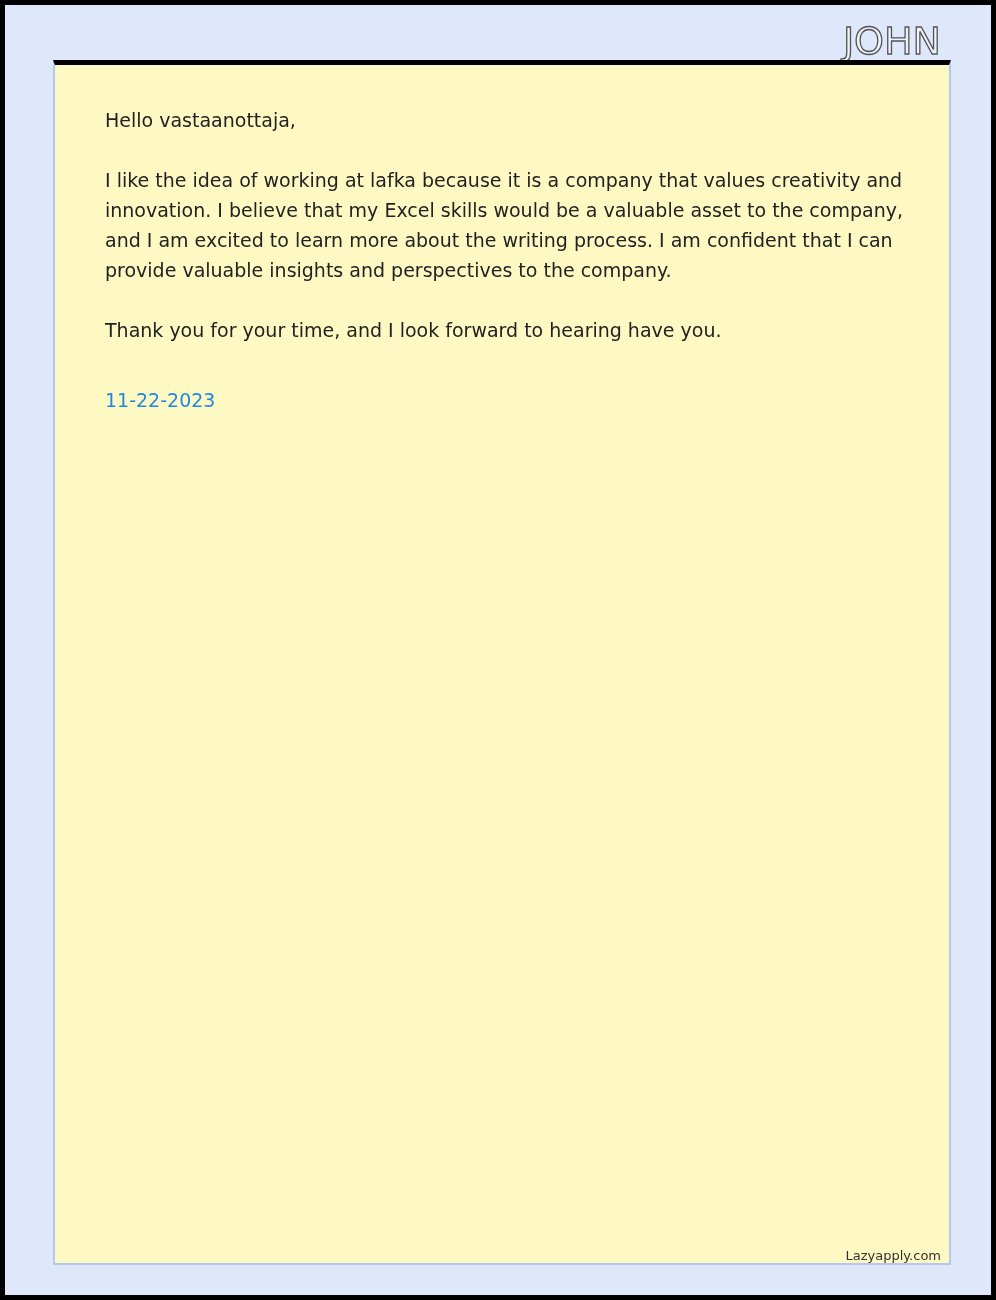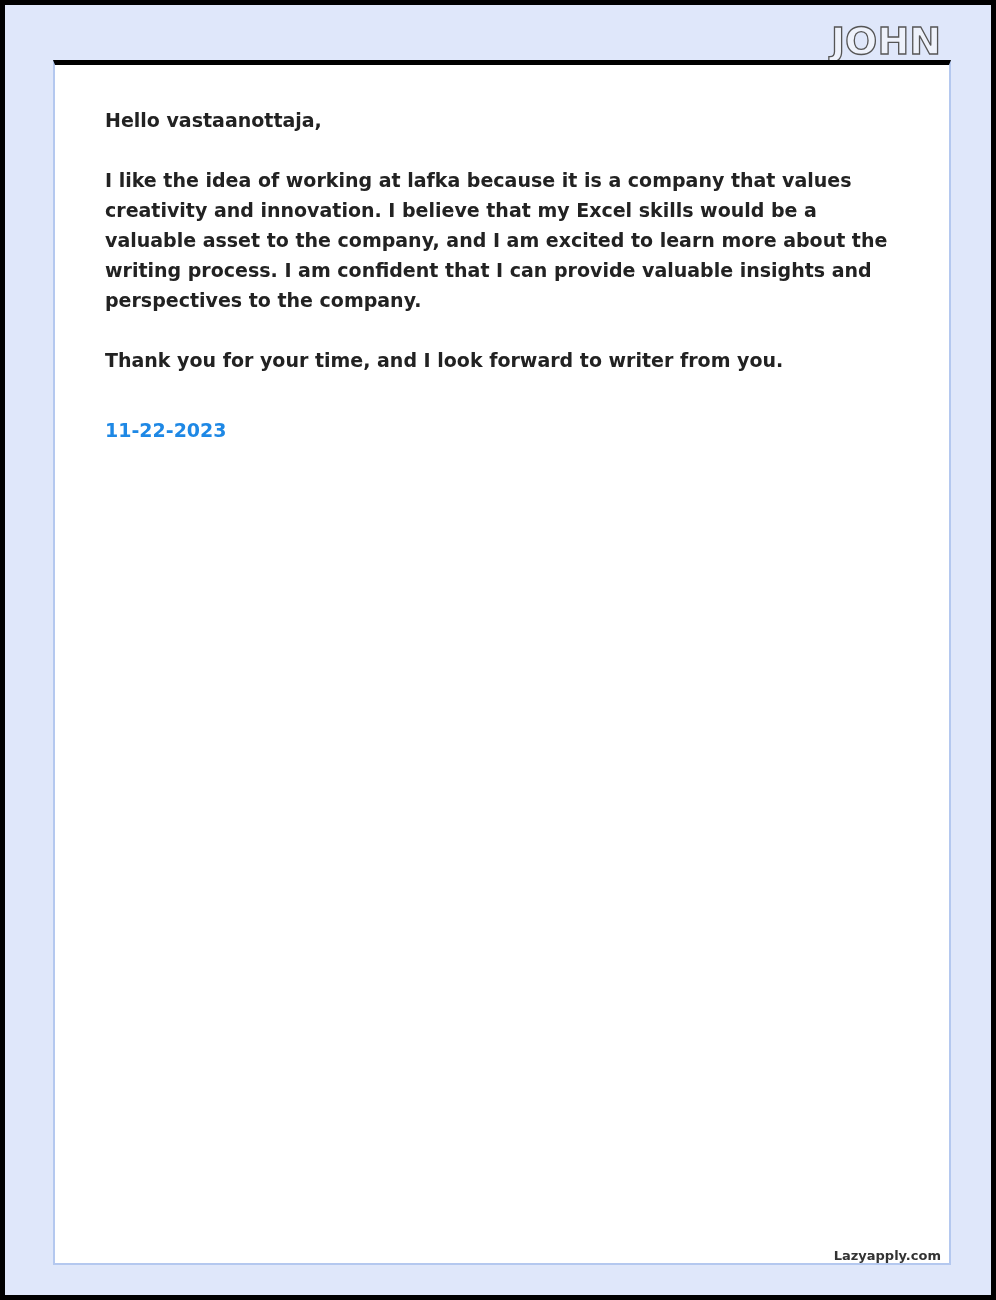--- a/index.html
+++ b/index.html
@@ -13,29 +13,28 @@
     .frame {
       position: absolute; left: 5px; top: 5px; width: 986px; height: 1290px;
       background: #dfe7fa;
     }
     .title {
       position: absolute; right: 50px; top: 14px;
       font-family: "DejaVu Sans", sans-serif;
       font-size: 38px; line-height: 44px; letter-spacing: 0px;
       color: #eef2fb;
       -webkit-text-stroke: 1.3px #555;
-      font-weight: bold;
+      font-weight: normal;
     }
     .page {
       position: absolute; left: 48px; top: 55px; width: 898px; height: 1205px;
-      background: #ffffff;
+      background: #fef9c3;
       border: 2px solid #b4c8ef;
       border-top: 5px solid #000;
       box-sizing: border-box;
-      font-weight: bold;
     }
     .content {
       position: absolute; left: 50px; top: 40px; width: 800px;
       font-size: 19px; line-height: 30px; color: #222;
     }
     .content p { margin: 0 0 30px 0; }
     .content p.closing { margin-bottom: 10px; }
     .date { color: #1e88e5; margin-top: 40px; }
     .footer {
       position: absolute; right: 8px; bottom: 0px;
@@ -44,18 +43,18 @@
   </style>
 </head>
 <body>
 
 <div class="frame">
   <div class="title">JOHN</div>
   <div class="page">
     <div class="content">
       <p>Hello vastaanottaja,</p>
       <p>I like the idea of working at lafka because it is a company that values creativity and innovation. I believe that my Excel skills would be a valuable asset to the company, and I am excited to learn more about the writing process. I am confident that I can provide valuable insights and perspectives to the company.</p>
-      <p class="closing">Thank you for your time, and I look forward to writer from you.</p>
+      <p class="closing">Thank you for your time, and I look forward to hearing have you.</p>
       <div class="date">11-22-2023</div>
     </div>
     <div class="footer">Lazyapply.com</div>
   </div>
 </div>
 
 </body></html>

